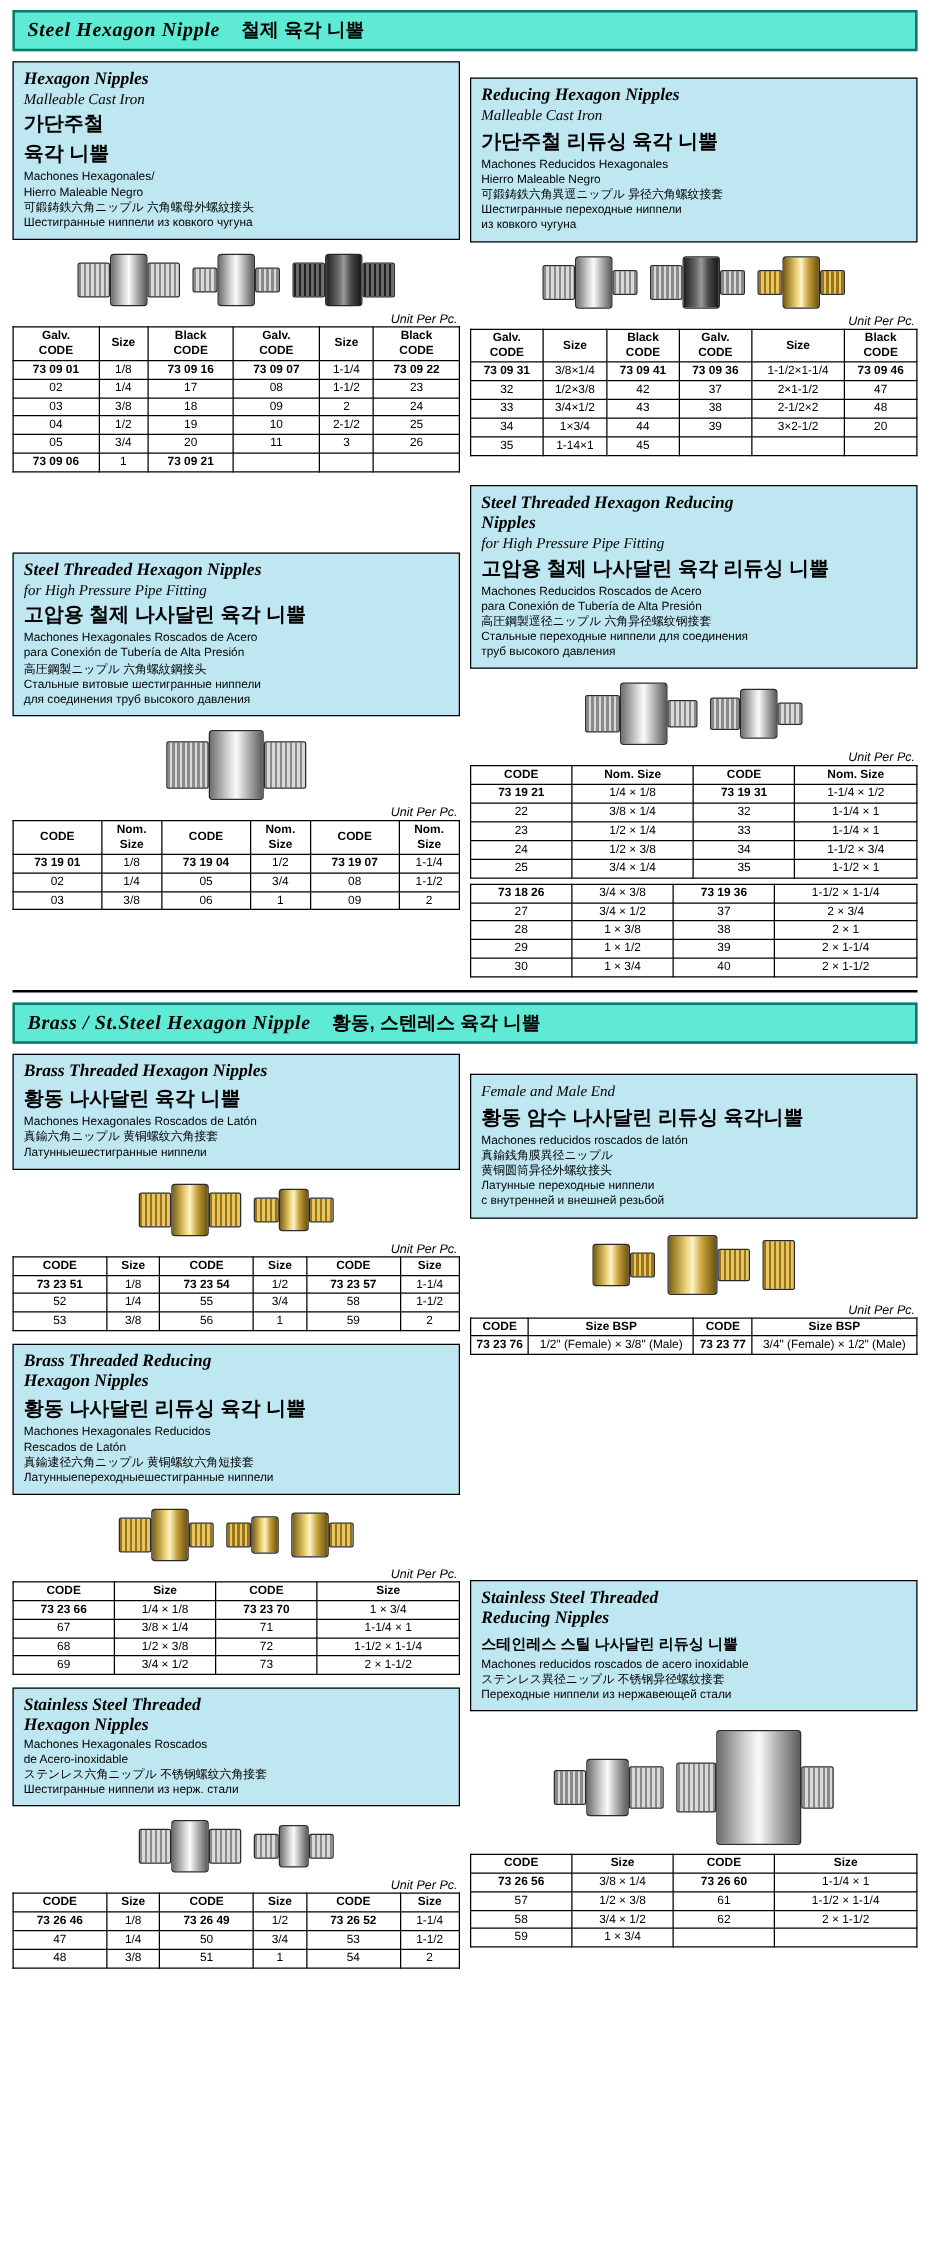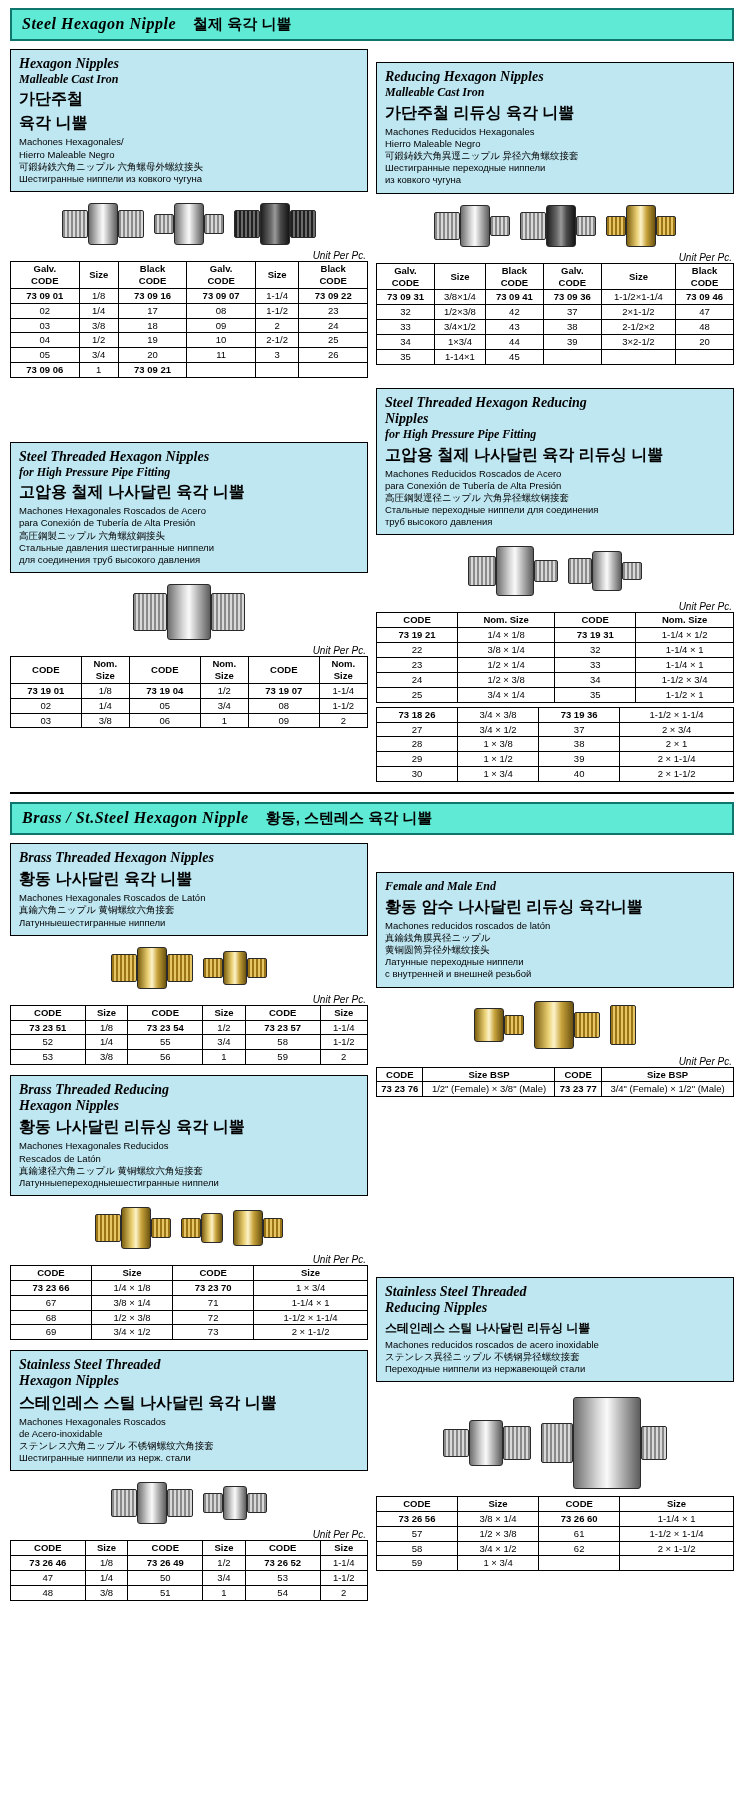--- a/index.html
+++ b/index.html
@@ -46,21 +46,21 @@
   .ti {
     font-family:"Liberation Serif", serif;
     font-style: italic;
     font-weight: bold;
     font-size: 14px;
     line-height: 1.15;
   }
   .sub-it {
     font-family:"Liberation Serif", serif;
     font-style: italic;
-    font-weight: bold;
+    font-weight: normal;
     font-size: 12px;
     line-height:1.2;
   }
   .kr {
     font-weight: bold;
     font-size: 16px;
     margin: 3px 0 2px 0;
   }
   .kr.sm { font-size: 12px; }
   .desc { font-size: 9.5px; line-height: 1.28; }
@@ -325,21 +325,21 @@
 
     <div class="col">
       <div class="titlebox">
         <div class="ti">Steel Threaded Hexagon Nipples</div>
         <div class="sub-it">for High Pressure Pipe Fitting</div>
         <div class="kr">고압용 철제 나사달린 육각 니뿔</div>
         <div class="desc">
           <span class="l">Machones Hexagonales Roscados de Acero</span>
           <span class="l">para Conexión de Tubería de Alta Presión</span>
           <span class="l">高圧鋼製ニップル     六角螺紋鋼接头</span>
-          <span class="l">Стальные давления шестигранные ниппели</span>
+          <span class="l">Стальные витовые шестигранные ниппели</span>
           <span class="l">для соединения труб высокого давления</span>
         </div>
       </div>
 
       <div class="imgstrip">
         <div class="nipple" style="height:58px">
           <span class="thr" style="height:38px;width:34px"></span>
           <span class="hex" style="height:56px;width:44px"></span>
           <span class="thr" style="height:38px;width:34px"></span>
         </div>
@@ -646,21 +646,20 @@
           </tbody>
         </table>
       </div>
 
       <div class="spacer10"></div>
 
       <div>
         <div class="titlebox">
           <div class="ti">Stainless Steel Threaded</div>
           <div class="ti">Hexagon Nipples</div>
-          <div class="kr">스테인레스 스틸 나사달린 육각 니뿔</div>
           <div class="desc">
             <span class="l">Machones Hexagonales Roscados</span>
             <span class="l">de Acero-inoxidable</span>
             <span class="l">ステンレス六角ニップル     不锈钢螺纹六角接套</span>
             <span class="l">Шестигранные ниппели из нерж. стали</span>
           </div>
         </div>
 
         <div class="imgstrip">
           <div class="nipple">

